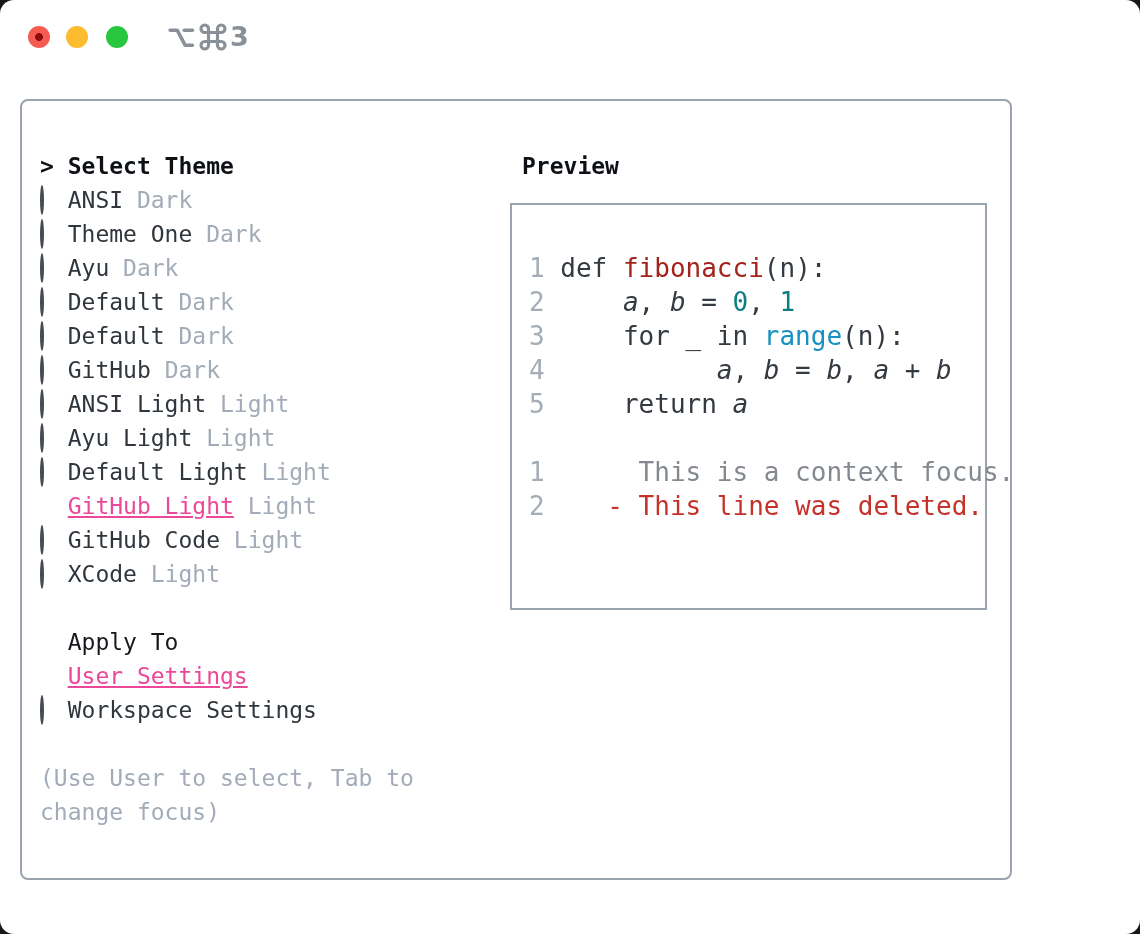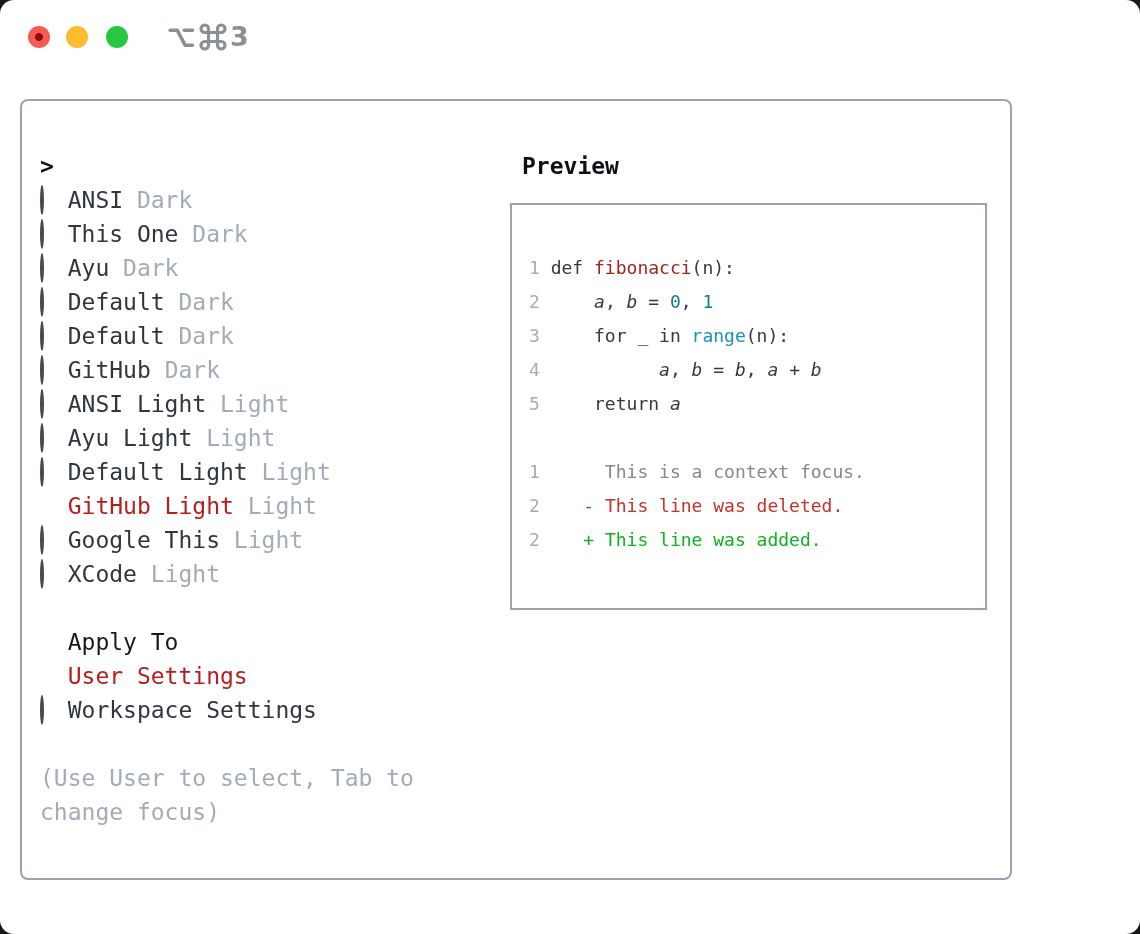--- a/index.html
+++ b/index.html
@@ -30,32 +30,32 @@
   .row{height:34px;display:flex;align-items:center;font-size:23px;white-space:pre;}
   .slot{display:inline-block;width:2ch;flex:none;}
   
   #left-col{position:absolute;left:18px;top:48px;width:450px;}
   .hdr{font-weight:bold;color:#0d1116;}
   .caret{color:#0d1116;font-weight:bold;}
   .tname{color:#2f363d;}
   .tvariant{margin-left:1ch;color:#a2abb8;}
   .radio{width:13px;height:13px;border:2px solid #444b53;border-radius:50%;box-sizing:border-box;flex:none;}
   .sel .radio{width:15px;height:15px;border:none;background:#0aa84b;}
-  .sel .tname{color:#b91c1c;}
+  .sel .tname{color:#ec4899;text-decoration:underline;}
   .subhdr{color:#15191d;}
   .hint{color:#a2abb8;}
   .blank{height:34px;}
   
   #preview-hdr{position:absolute;left:500px;top:48px;}
   #preview-box{
     position:absolute;left:488px;top:102px;width:473px;height:403px;
     border:2px solid #9aa3ae;background:#fff;
   }
   #code{position:absolute;left:17px;top:46px;}
-  .codeline{height:34px;line-height:34px;white-space:pre;font-size:18px;}
+  .codeline{height:34px;line-height:34px;white-space:pre;font-size:26px;}
   .tk-ln{color:#a4adb6;}
   .tk-p{color:#333a41;}
   .tk-fn{color:#a4221c;}
   .tk-n{color:#0e7d80;}
   .tk-c{color:#1790c2;}
   .tk-v{color:#333a41;font-style:italic;}
   .tk-x{color:#83898f;}
   .tk-d{color:#c5322a;}
   .tk-a{color:#0db31e;}
 </style>
@@ -80,28 +80,28 @@
         <path d="M7 7 L7 4.5 A2.5 2.5 0 1 0 4.5 7 L7 7 M13 7 L15.5 7 A2.5 2.5 0 1 0 13 4.5 L13 7 M13 13 L13 15.5 A2.5 2.5 0 1 0 15.5 13 L13 13 M7 13 L4.5 13 A2.5 2.5 0 1 0 7 15.5 L7 13 M7 7 L13 7 L13 13 L7 13 Z"></path>
       </svg>
     </span>
     <span class="digit">3</span>
   </div>
 
   <div id="panel">
 
     <div id="left-col">
       <div class="row hdr">
-        <span class="slot caret">&gt;</span>
+        <span class="slot caret">&gt;</span><span>Select Theme</span>
       </div>
 
       <div class="row theme-row">
         <span class="slot"><span class="radio"></span></span><span class="tname">ANSI</span><span class="tvariant">Dark</span>
       </div>
       <div class="row theme-row">
-        <span class="slot"><span class="radio"></span></span><span class="tname">This One</span><span class="tvariant">Dark</span>
+        <span class="slot"><span class="radio"></span></span><span class="tname">Theme One</span><span class="tvariant">Dark</span>
       </div>
       <div class="row theme-row">
         <span class="slot"><span class="radio"></span></span><span class="tname">Ayu</span><span class="tvariant">Dark</span>
       </div>
       <div class="row theme-row">
         <span class="slot"><span class="radio"></span></span><span class="tname">Default</span><span class="tvariant">Dark</span>
       </div>
       <div class="row theme-row">
         <span class="slot"><span class="radio"></span></span><span class="tname">Default</span><span class="tvariant">Dark</span>
       </div>
@@ -114,21 +114,21 @@
       <div class="row theme-row">
         <span class="slot"><span class="radio"></span></span><span class="tname">Ayu Light</span><span class="tvariant">Light</span>
       </div>
       <div class="row theme-row">
         <span class="slot"><span class="radio"></span></span><span class="tname">Default Light</span><span class="tvariant">Light</span>
       </div>
       <div class="row theme-row sel">
         <span class="slot"><span class="radio"></span></span><span class="tname">GitHub Light</span><span class="tvariant">Light</span>
       </div>
       <div class="row theme-row">
-        <span class="slot"><span class="radio"></span></span><span class="tname">Google This</span><span class="tvariant">Light</span>
+        <span class="slot"><span class="radio"></span></span><span class="tname">GitHub Code</span><span class="tvariant">Light</span>
       </div>
       <div class="row theme-row">
         <span class="slot"><span class="radio"></span></span><span class="tname">XCode</span><span class="tvariant">Light</span>
       </div>
 
       <div class="row blank"></div>
 
       <div class="row subhdr">
         <span class="slot"></span><span>Apply To</span>
       </div>
@@ -150,18 +150,17 @@
     <div id="preview-box">
       <div id="code">
         <div class="codeline"><span class="tk-ln">1</span><span class="tk-p"> def </span><span class="tk-fn">fibonacci</span><span class="tk-p">(n):</span></div>
         <div class="codeline"><span class="tk-ln">2</span><span class="tk-p">     </span><span class="tk-v">a</span><span class="tk-p">, </span><span class="tk-v">b</span><span class="tk-p"> = </span><span class="tk-n">0</span><span class="tk-p">, </span><span class="tk-n">1</span></div>
         <div class="codeline"><span class="tk-ln">3</span><span class="tk-p">     for _ in </span><span class="tk-c">range</span><span class="tk-p">(n):</span></div>
         <div class="codeline"><span class="tk-ln">4</span><span class="tk-p">           </span><span class="tk-v">a</span><span class="tk-p">, </span><span class="tk-v">b</span><span class="tk-p"> = </span><span class="tk-v">b</span><span class="tk-p">, </span><span class="tk-v">a</span><span class="tk-p"> + </span><span class="tk-v">b</span></div>
         <div class="codeline"><span class="tk-ln">5</span><span class="tk-p">     return </span><span class="tk-v">a</span></div>
         <div class="codeline"></div>
         <div class="codeline"><span class="tk-ln">1</span><span class="tk-x">      This is a context focus.</span></div>
         <div class="codeline"><span class="tk-ln">2</span><span class="tk-p">    </span><span class="tk-d">- This line was deleted.</span></div>
-        <div class="codeline"><span class="tk-ln">2</span><span class="tk-p">    </span><span class="tk-a">+ This line was added.</span></div>
       </div>
     </div>
 
   </div>
 </div>
 
 </body></html>

